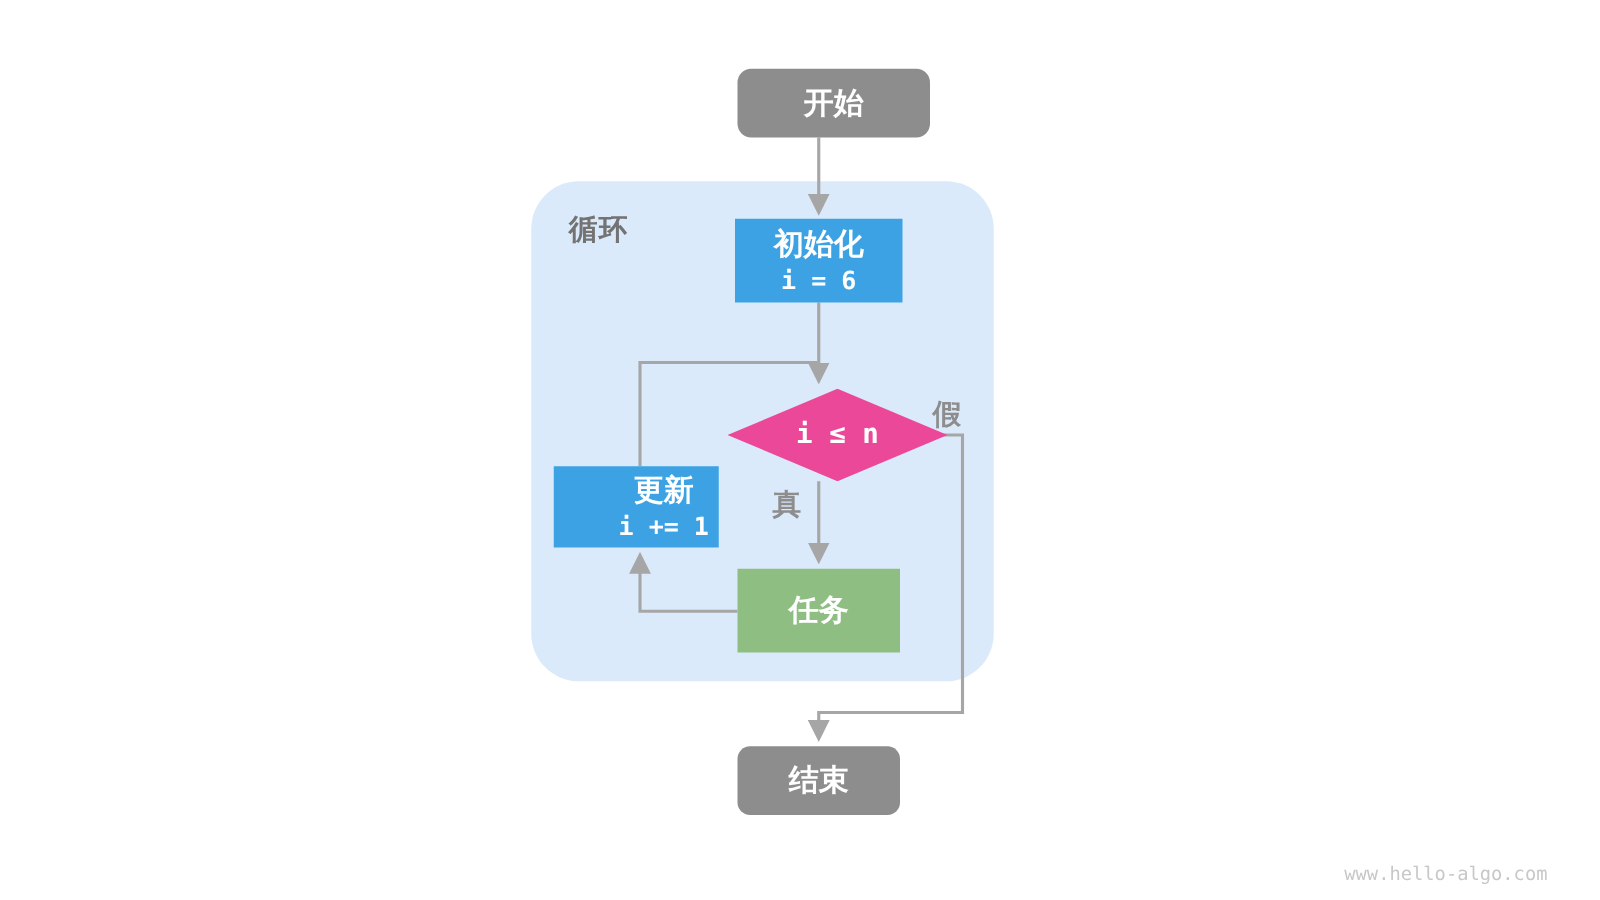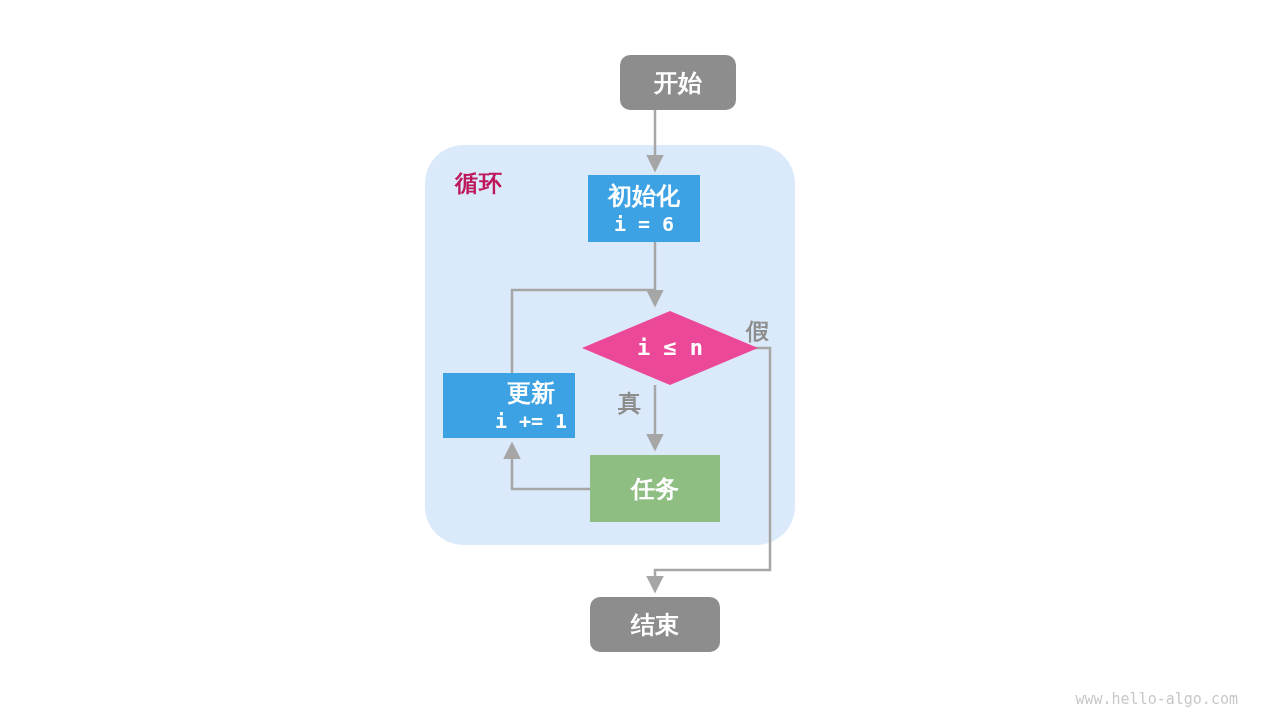--- a/index.html
+++ b/index.html
@@ -24,21 +24,21 @@
   .loop-container {
     position: absolute;
     left: 425px; top: 145px;
     width: 370px; height: 400px;
     background: #dbeafa;
     border-radius: 38px;
   }
   .loop-label {
     position: absolute;
     left: 455px; top: 168px;
-    color: #be185d;
+    color: #737373;
     font-size: 23px;
     font-weight: bold;
     letter-spacing: 1px;
   }
   .node {
     position: absolute;
     display: flex;
     flex-direction: column;
     align-items: center;
     justify-content: center;
@@ -54,24 +54,24 @@
   .node .code {
     font-family: "DejaVu Sans Mono", "Liberation Mono", monospace;
     font-size: 20px;
     font-weight: bold;
     line-height: 1.3;
   }
   .terminal {
     background: #8d8d8d;
     border-radius: 10px;
   }
-  .start-node { left: 620px; top: 55px; width: 116px; height: 55px; }
+  .start-node { left: 590px; top: 55px; width: 154px; height: 55px; border-radius: 11px; }
   .end-node   { left: 590px; top: 597px; width: 130px; height: 55px; }
   .process-blue { background: #3da2e4; }
-  .init-node   { left: 588px; top: 175px; width: 112px; height: 67px; }
+  .init-node   { left: 588px; top: 175px; width: 134px; height: 67px; }
   .update-node { left: 443px; top: 373px; width: 132px; height: 65px; padding-left: 44px; }
   .task-node {
     left: 590px; top: 455px; width: 130px; height: 67px;
     background: #8ebe82;
   }
   .condition-diamond {
     left: 582px; top: 311px;
     width: 176px; height: 74px;
     background: #ec4899;
     clip-path: polygon(50% 0%, 100% 50%, 50% 100%, 0% 50%);

